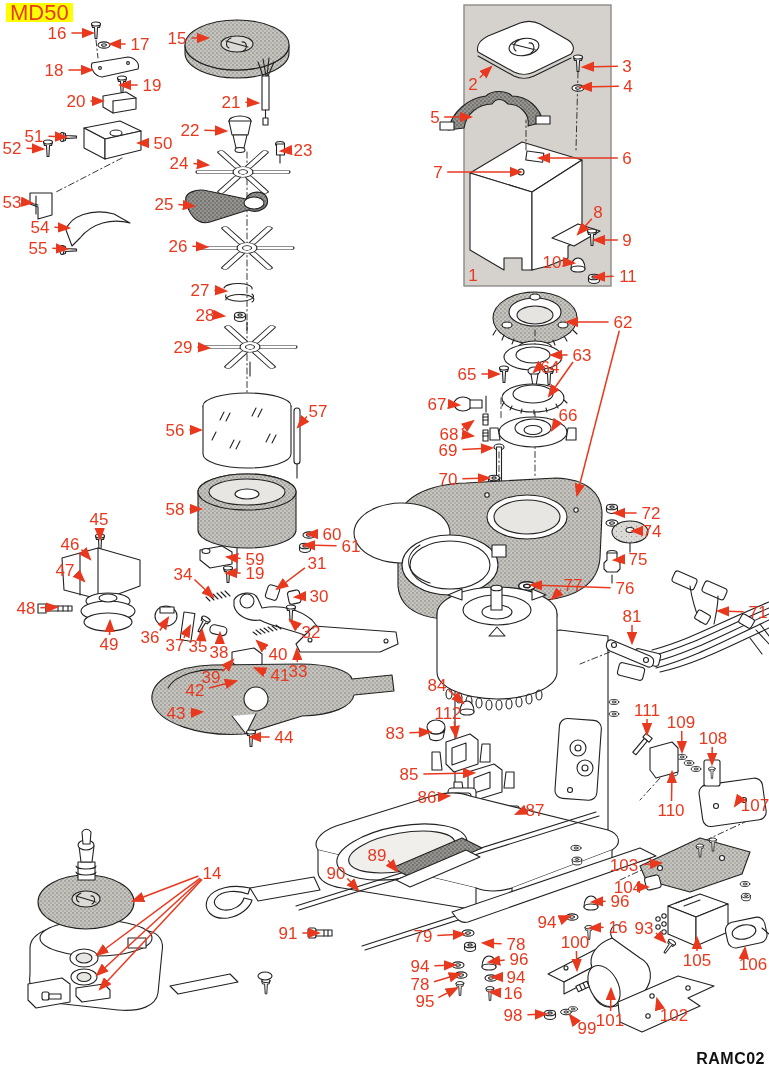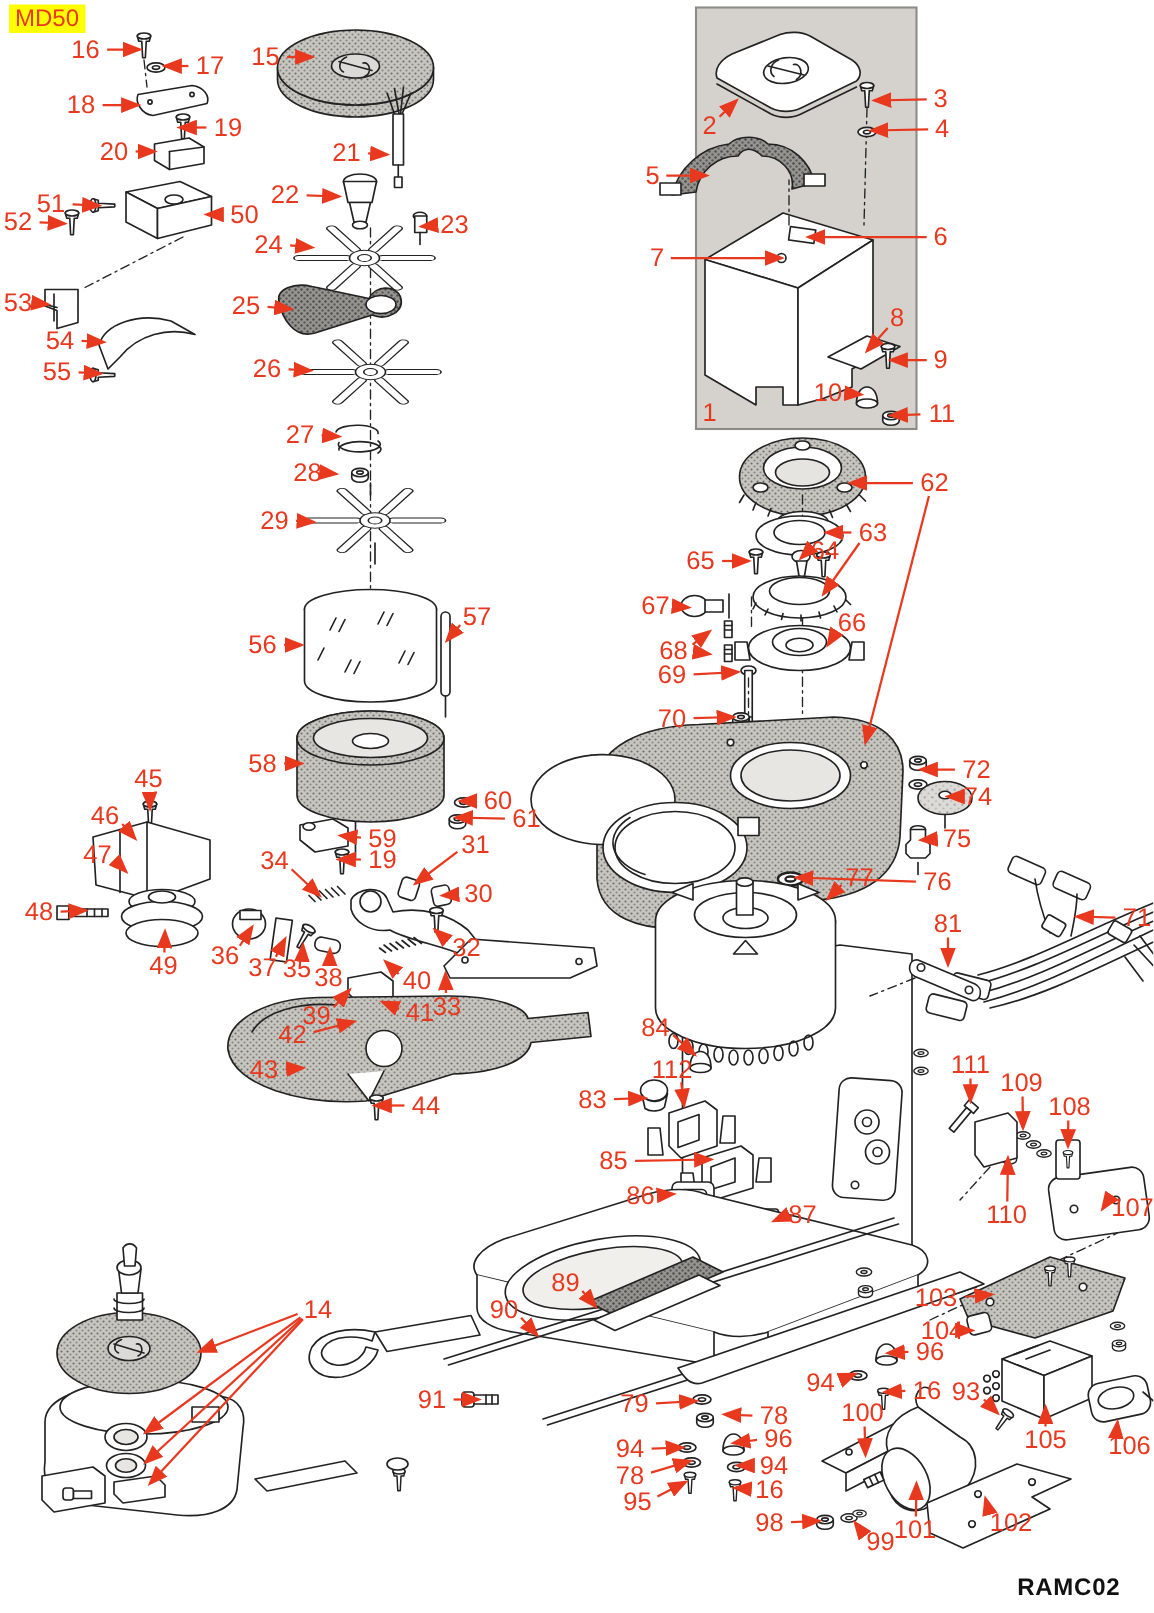--- a/index.html
+++ b/index.html
@@ -1,21 +1,21 @@
 <!DOCTYPE html>
 <html><head>
 <meta charset="utf-8">
 <style>
   html,body{margin:0;padding:0;background:#fff;}
   #canvas{position:relative;width:769px;height:1075px;background:#fff;overflow:hidden;
           font-family:"Liberation Sans",sans-serif;}
   #diagram-svg{position:absolute;left:0;top:0;}
   #model-badge{position:absolute;left:6px;top:3px;background:#ffff00;color:#e8391f;
-               font-size:16px;font-weight:500;padding:0 4px;line-height:19px;}
-  #drawing-code{position:absolute;left:660px;top:1050px;width:105px;text-align:center;
+               font-size:22px;font-weight:500;padding:0 4px;line-height:19px;}
+  #drawing-code{position:absolute;left:660px;top:1050px;width:105px;text-align:right;
                 color:#111;font-size:16px;font-weight:700;letter-spacing:.5px;}
   .leader{stroke:#e8391f;stroke-width:1.5;fill:none;}
   .callout-num{fill:#e8391f;font-family:"Liberation Sans",sans-serif;font-size:17px;
                text-anchor:middle;dominant-baseline:central;}
   .ink{stroke:#222;stroke-width:1.1;fill:none;stroke-linejoin:round;stroke-linecap:round;}
   .wfill{fill:#fff;}
   .dash{stroke-dasharray:6 3 1.5 3;stroke-width:0.9;}
 </style>
 </head>
 <body>

